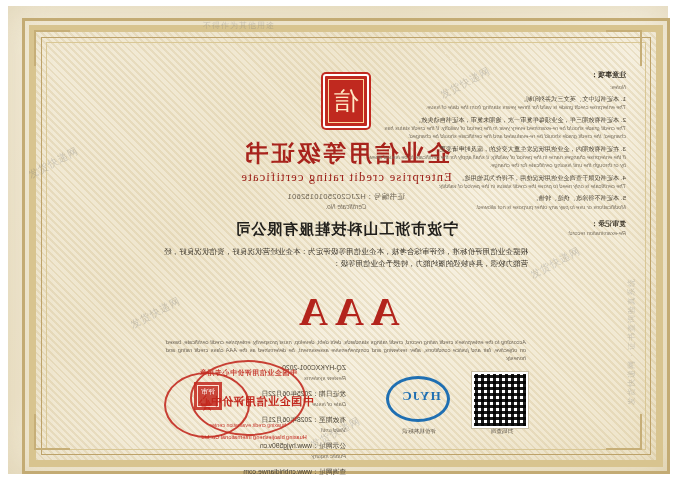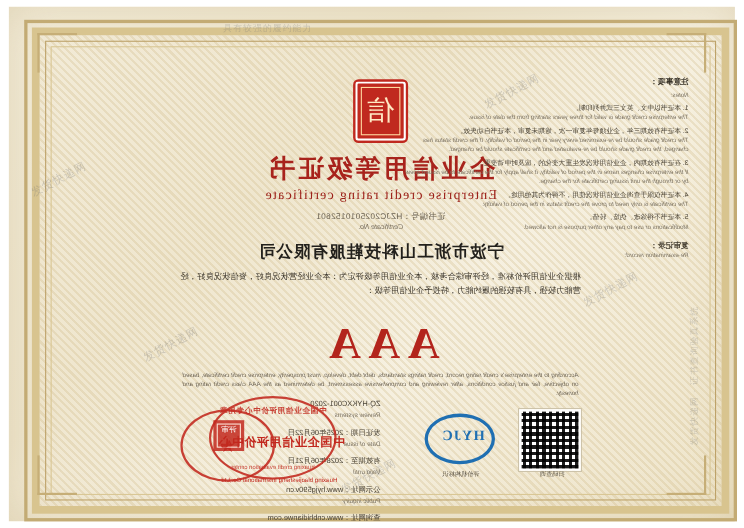--- a/index.html
+++ b/index.html
@@ -513,17 +513,17 @@
       <div class="sig-cn">中国企业信用评价中心</div>
       <div class="sig-en">Huaxing blaojiesheng International Co.,Ltd</div>
 
     </div>
 
     <div class="wm r" style="left: 18px; top: 150px;">发货快递网</div>
     <div class="wm r" style="left: 120px; top: 300px;">发货快递网</div>
     <div class="wm r" style="left: 430px; top: 70px;">发货快递网</div>
     <div class="wm r" style="left: 520px; top: 250px;">发货快递网</div>
     <div class="wm r" style="left: 300px; top: 420px;">发货快递网</div>
-    <div class="wm" style="left: 195px; top: 14px; font-size: 8px;">具有较强的履约能力</div>
+    <div class="wm" style="left: 195px; top: 14px; font-size: 8px;">不得作为其他用途</div>
     <div class="wm v" style="left: 560px; top: 330px; font-size: 8px;">发货快递网 · 证书查询验真系统</div>
 
   </div>
 </div>
 
 </body></html>

